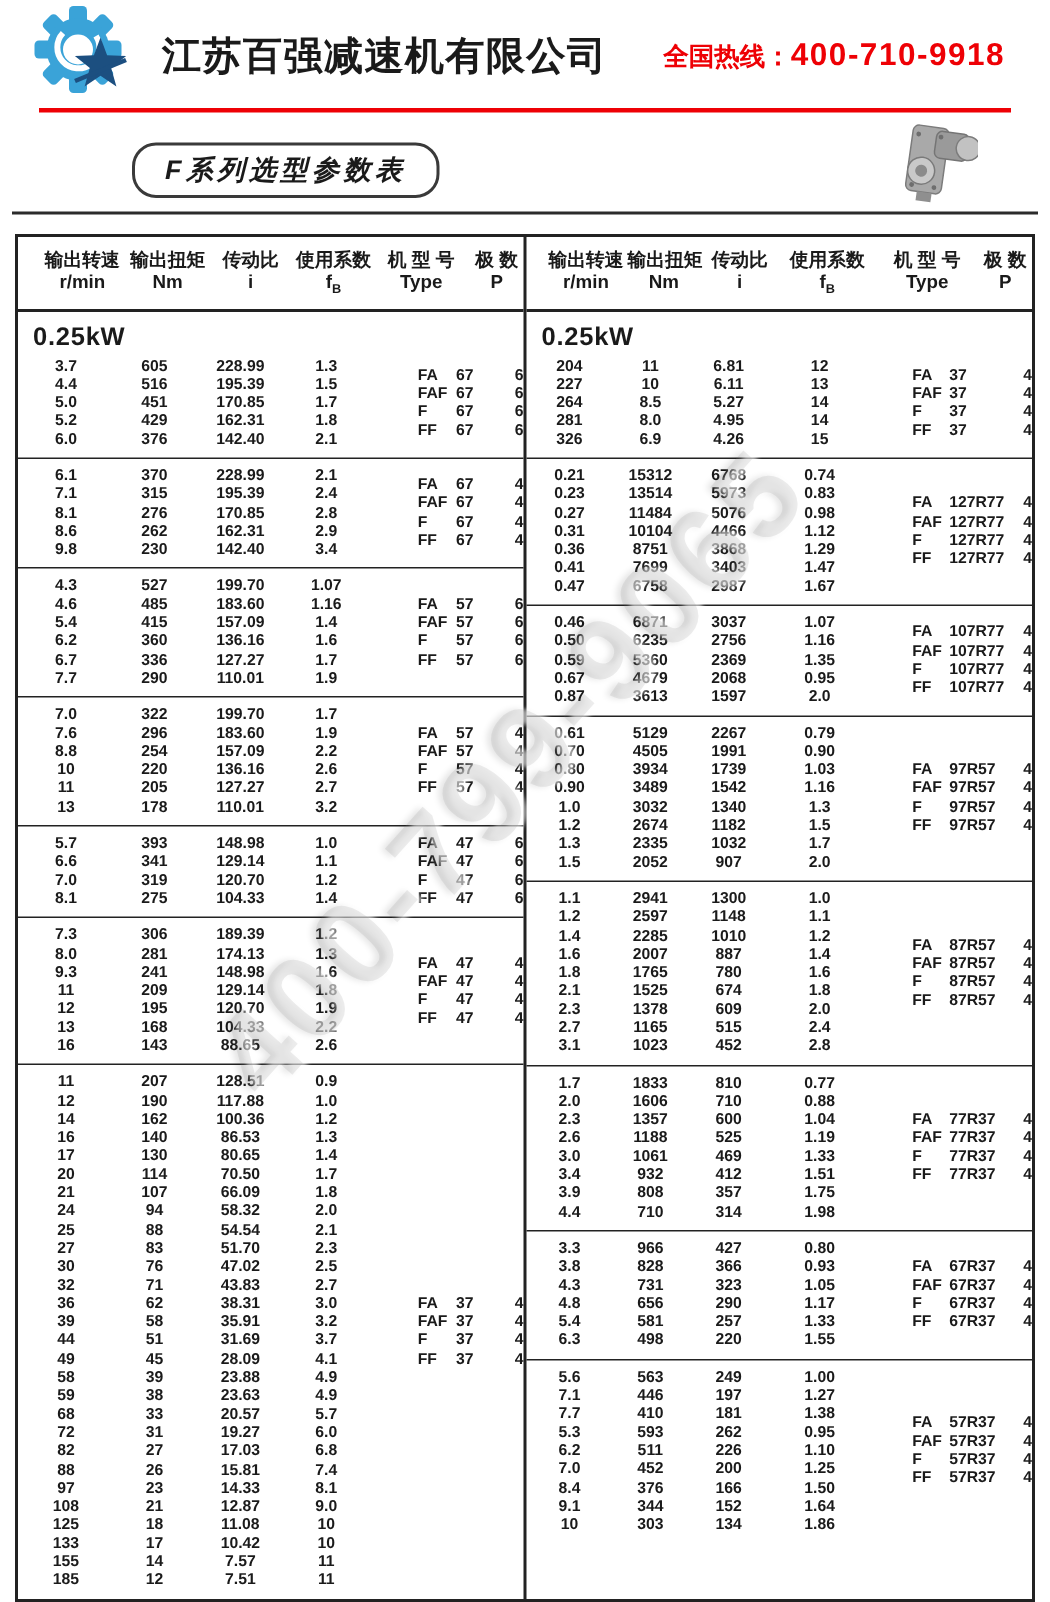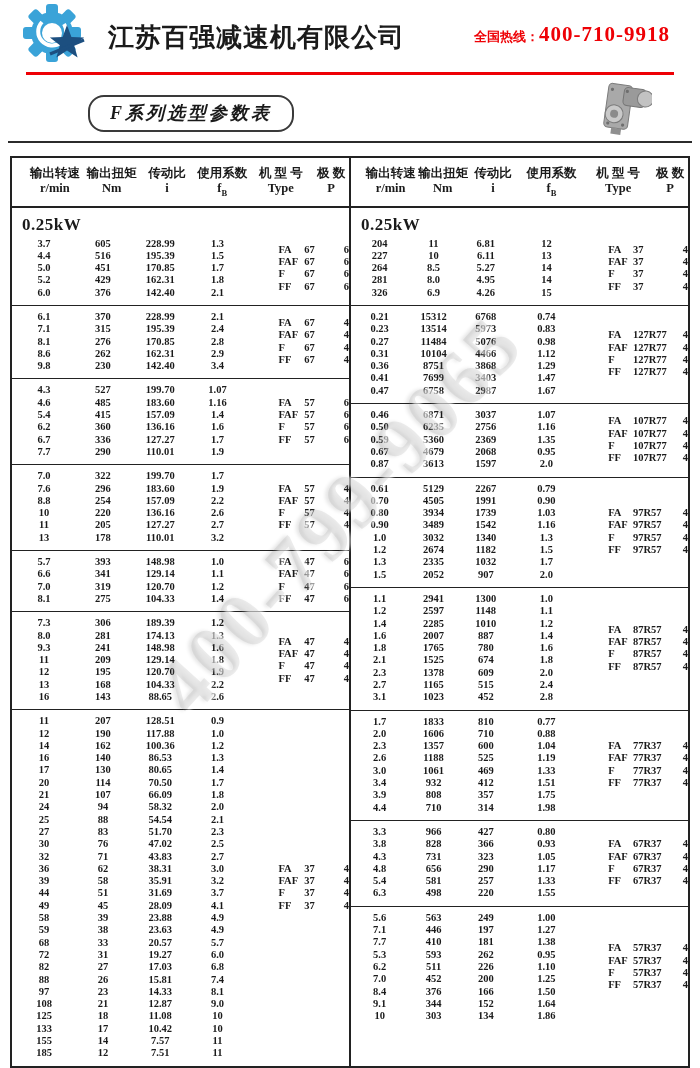--- a/index.html
+++ b/index.html
@@ -1,24 +1,24 @@
 <!DOCTYPE html>
 <html><head>
 <meta charset="utf-8">
 <style>
   html,body{margin:0;padding:0;background:#ffffff;}
   body{width:700px;height:1068px;font-family:"Liberation Sans",sans-serif;color:#1a1a1a;position:relative;overflow:hidden;}
-  .page{position:relative;width:700px;height:1068px;font-family:Liberation Serif, serif;}
+  .page{position:relative;width:700px;height:1068px;}
 
   
   .top{display:flex;align-items:center;padding:6px 0 0 14px;height:62px;}
   .logo{flex:0 0 auto;margin-right:8px;}
   .company{font-size:26px;font-weight:bold;letter-spacing:1px;white-space:nowrap;}
   .hotline{margin-left:auto;margin-right:30px;color:#ee0005;white-space:nowrap;display:flex;align-items:baseline;}
-  .hotline .lbl{font-size:13px;font-weight:bold;}
+  .hotline .lbl{font-size:17px;font-weight:bold;}
   .hotline .num{font-size:21px;font-weight:bold;letter-spacing:1px;}
   .red-line{height:3px;background:#ee0005;margin:4px 26px 0 26px;}
 
   
   .badge-row{position:relative;height:66px;}
   .badge{position:absolute;left:88px;top:20px;border:2px solid #3a3a3a;border-radius:16px;
          padding:4px 20px 5px 20px;font-size:18px;font-weight:bold;font-style:italic;letter-spacing:3px;}
   .product{position:absolute;right:48px;top:2px;}
   .dark-line{height:2px;background:#2b2b2b;margin:0 8px;}
 

